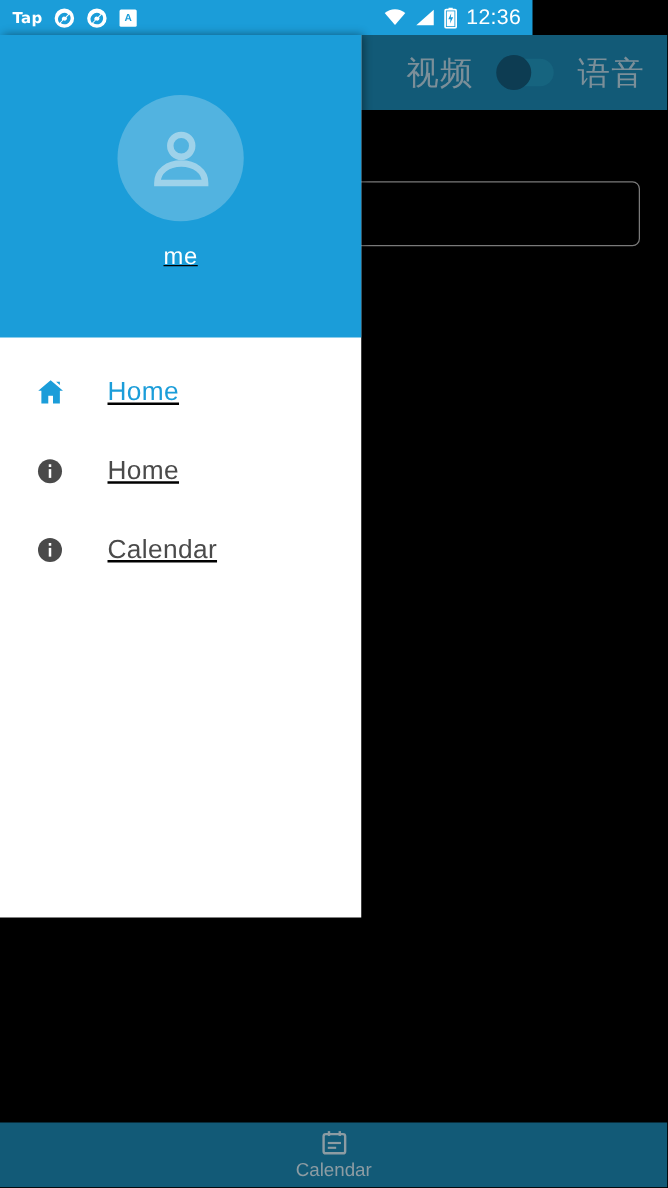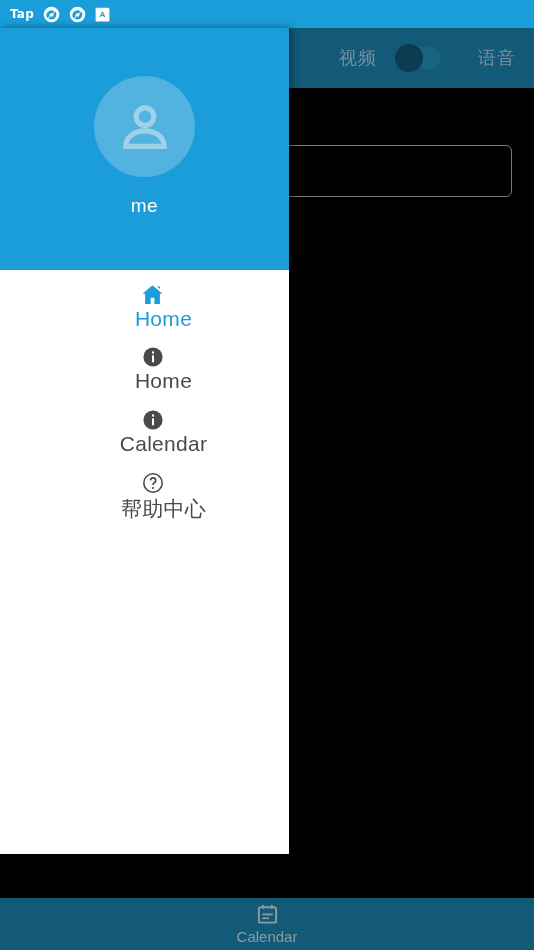--- a/index.html
+++ b/index.html
@@ -6,42 +6,42 @@
   html, body {
     width:534px; height:950px;
     background:#000;
     font-family:"Liberation Sans", sans-serif;
     overflow:hidden;
   }
   #screen { position:relative; width:534px; height:950px; background:#000; overflow:hidden; }
 
   
   #statusbar {
-    position:absolute; left:0; top:0; width:534px; height:28px;
+    position:absolute; left:0; top:0; width:426px; height:28px;
     background:#1b9dd9;
     display:flex; align-items:center; justify-content:space-between;
     padding:0 9px 0 10px;
   }
   .sb-left  { display:flex; align-items:center; gap:9px; }
   .sb-right { display:flex; align-items:center; gap:7px; }
   .sb-tap {
     color:#ffffff; font-size:12px; font-weight:bold; letter-spacing:.2px;
     font-family:"DejaVu Sans", sans-serif;
   }
   .sb-clock { color:#ffffff; font-size:17px; letter-spacing:.3px; }
   .sb-ico { display:block; }
 
   
   #appbar {
     position:absolute; left:0; top:28px; width:534px; height:60px;
     background:#125a77;
     display:flex; align-items:center; justify-content:flex-end;
     padding-right:18px; gap:19px;
   }
-  .hdr-label { color:#7b8f99; font-size:18px; letter-spacing:1px;margin-left:18px; }
+  .hdr-label { color:#7b8f99; font-size:26px; letter-spacing:1px; }
   .switch {
     width:45px; height:22px; border-radius:11px; background:#16647f;
     position:relative; flex:none;
   }
   .switch .thumb {
     position:absolute; left:-1px; top:-3px;
     width:28px; height:28px; border-radius:50%; background:#0d3c52;
   }
 
   
@@ -66,39 +66,40 @@
   
   #bottomnav {
     position:absolute; left:0; top:898px; width:534px; height:52px;
     background:#125a77; display:flex; align-items:center; justify-content:center;
   }
   .navitem { display:flex; flex-direction:column; align-items:center; gap:2px; }
   .navitem .lbl { color:#8d9ca3; font-size:15px; }
 
   
   #drawer {
-    position:absolute; left:0; top:28px; width:289px; height:826px;
+    position:absolute; left:0; top:28px; width:289px; height:706px;
     background:#ffffff;
     box-shadow:2px 0 7px rgba(0,0,0,.45);
+    text-decoration:underline;
   }
   #drawer-header {
     width:289px; height:242px; background:#1b9dd9;
     display:flex; flex-direction:column; align-items:center;
     justify-content:flex-start; padding-top:48px;
   }
   #avatar {
     width:101px; height:101px; border-radius:50%; background:#52b3e0;
     display:flex; align-items:center; justify-content:center;
   }
   #drawer-username {
     margin-top:18px; color:#ffffff; font-size:19px; letter-spacing:.5px;
   }
   .menu { padding-top:12px; }
   .menu-item {
-    height:63px; display:flex; align-items:center; padding-left:16px;flex-direction:column;
+    height:63px; display:flex; align-items:center; padding-left:16px;
   }
   .menu-item .mi-icon {
     width:48px; display:flex; align-items:center; justify-content:center;
     flex:none;
   }
   .menu-item .mi-label {
     margin-left:22px; font-size:21px; color:#4a4a4a; letter-spacing:.3px;
   }
   .menu-item.active .mi-label { color:#1b9dd9; }
 </style>
@@ -113,20 +114,35 @@
       <svg class="sb-ico" width="17" height="17" viewBox="0 0 24 24">
         <path fill="#fff" d="M12 1a11 11 0 1 0 11 11A11 11 0 0 0 12 1zm4.2 6.6-3.1 3.1a2.6 2.6 0 0 0-3.6 3.6l-3.1 3.1a7 7 0 0 1 9.8-9.8zM12 19a7 7 0 0 1-4.2-1.4l3.1-3.1a2.6 2.6 0 0 0 3.6-3.6l3.1-3.1A7 7 0 0 1 12 19z"></path>
       </svg>
       <svg class="sb-ico" width="17" height="17" viewBox="0 0 24 24">
         <path fill="#fff" d="M12 1a11 11 0 1 0 11 11A11 11 0 0 0 12 1zm4.2 6.6-3.1 3.1a2.6 2.6 0 0 0-3.6 3.6l-3.1 3.1a7 7 0 0 1 9.8-9.8zM12 19a7 7 0 0 1-4.2-1.4l3.1-3.1a2.6 2.6 0 0 0 3.6-3.6l3.1-3.1A7 7 0 0 1 12 19z"></path>
       </svg>
       <svg class="sb-ico" width="15" height="15" viewBox="0 0 24 24">
         <rect x="1" y="1" width="22" height="22" rx="2" fill="#fff"></rect>
         <text x="12" y="16" font-family="Liberation Sans, sans-serif" font-size="13" font-weight="bold" fill="#1b9dd9" text-anchor="middle">A</text>
       </svg>
+    </div>
+    <div class="sb-right">
+      <svg class="sb-ico" width="18" height="14" viewBox="0 0 24 18">
+        <path fill="#fff" d="M1 4.3 12 17 23 4.3A17 17 0 0 0 1 4.3z"></path>
+      </svg>
+      <svg class="sb-ico" width="16" height="14" viewBox="0 0 18 16">
+        <path fill="#fff" d="M17 1v14H1z"></path>
+      </svg>
+      <svg class="sb-ico" width="11" height="17" viewBox="0 0 12 20">
+        <rect x="4" y="0" width="4" height="2" fill="#fff"></rect>
+        <rect x="0.8" y="2" width="10.4" height="17.2" rx="1" fill="none" stroke="#fff" stroke-width="1.6"></rect>
+        <rect x="2.4" y="3.6" width="7.2" height="14" fill="#fff"></rect>
+        <path d="M6.6 5.4 3.8 11h2.1l-.5 4 3-5.8H6.2z" fill="#1b9dd9"></path>
+      </svg>
+      <span class="sb-clock">12:36</span>
     </div>
   </div>
 
   <div id="appbar">
     <span class="hdr-label">视频</span>
     <div class="switch">
       <span class="thumb"></span>
     </div>
     <span class="hdr-label">语音</span>
   </div>
@@ -190,27 +206,17 @@
         <span class="mi-icon">
           <svg width="24" height="24" viewBox="0 0 24 24">
             <circle cx="12" cy="12" r="9.6" fill="#4a4a4a"></circle>
             <rect x="11" y="10.3" width="2" height="7" fill="#ffffff"></rect>
             <rect x="11" y="6.4" width="2" height="2.2" fill="#ffffff"></rect>
           </svg>
         </span>
         <span class="mi-label">Calendar</span>
       </div>
 
-      <div class="menu-item">
-        <span class="mi-icon">
-          <svg width="24" height="24" viewBox="0 0 24 24">
-            <circle cx="12" cy="12" r="9.2" fill="none" stroke="#4a4a4a" stroke-width="1.6"></circle>
-            <path fill="none" stroke="#4a4a4a" stroke-width="1.6" d="M9.5 9.4a2.6 2.6 0 1 1 3.3 2.6c-.6.3-.8.9-.8 1.6v.5"></path>
-            <circle cx="12" cy="17" r="1.1" fill="#4a4a4a"></circle>
-          </svg>
-        </span>
-        <span class="mi-label">帮助中心</span>
-      </div>
 
     </div>
   </div>
 
 </div>
 
 </body></html>

